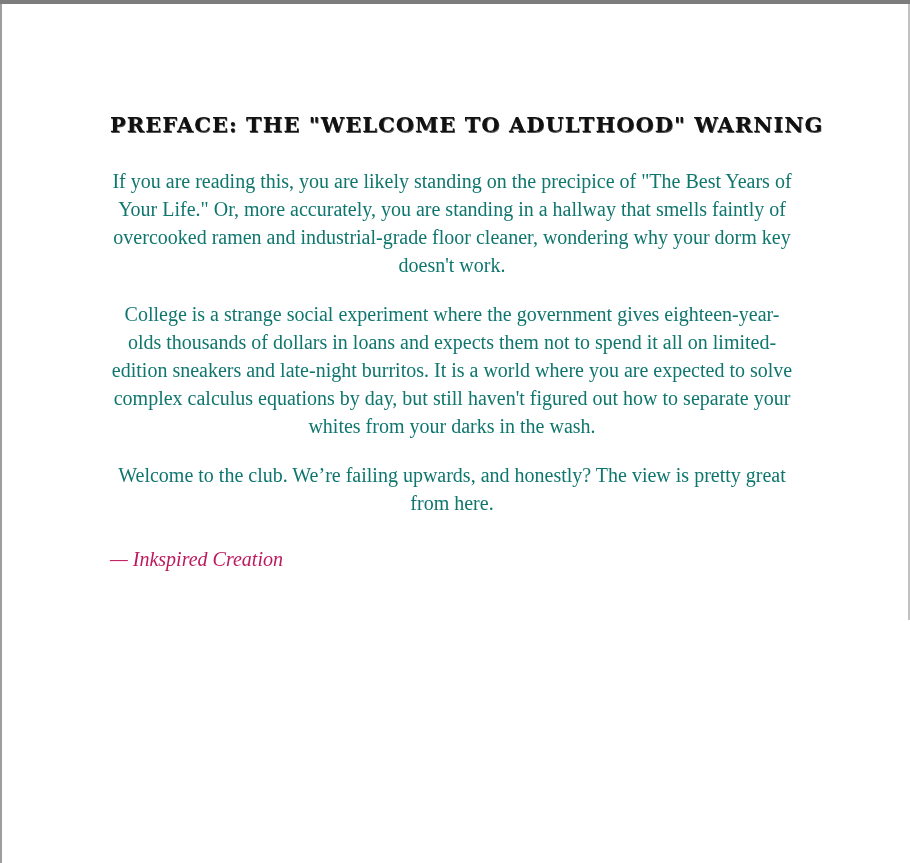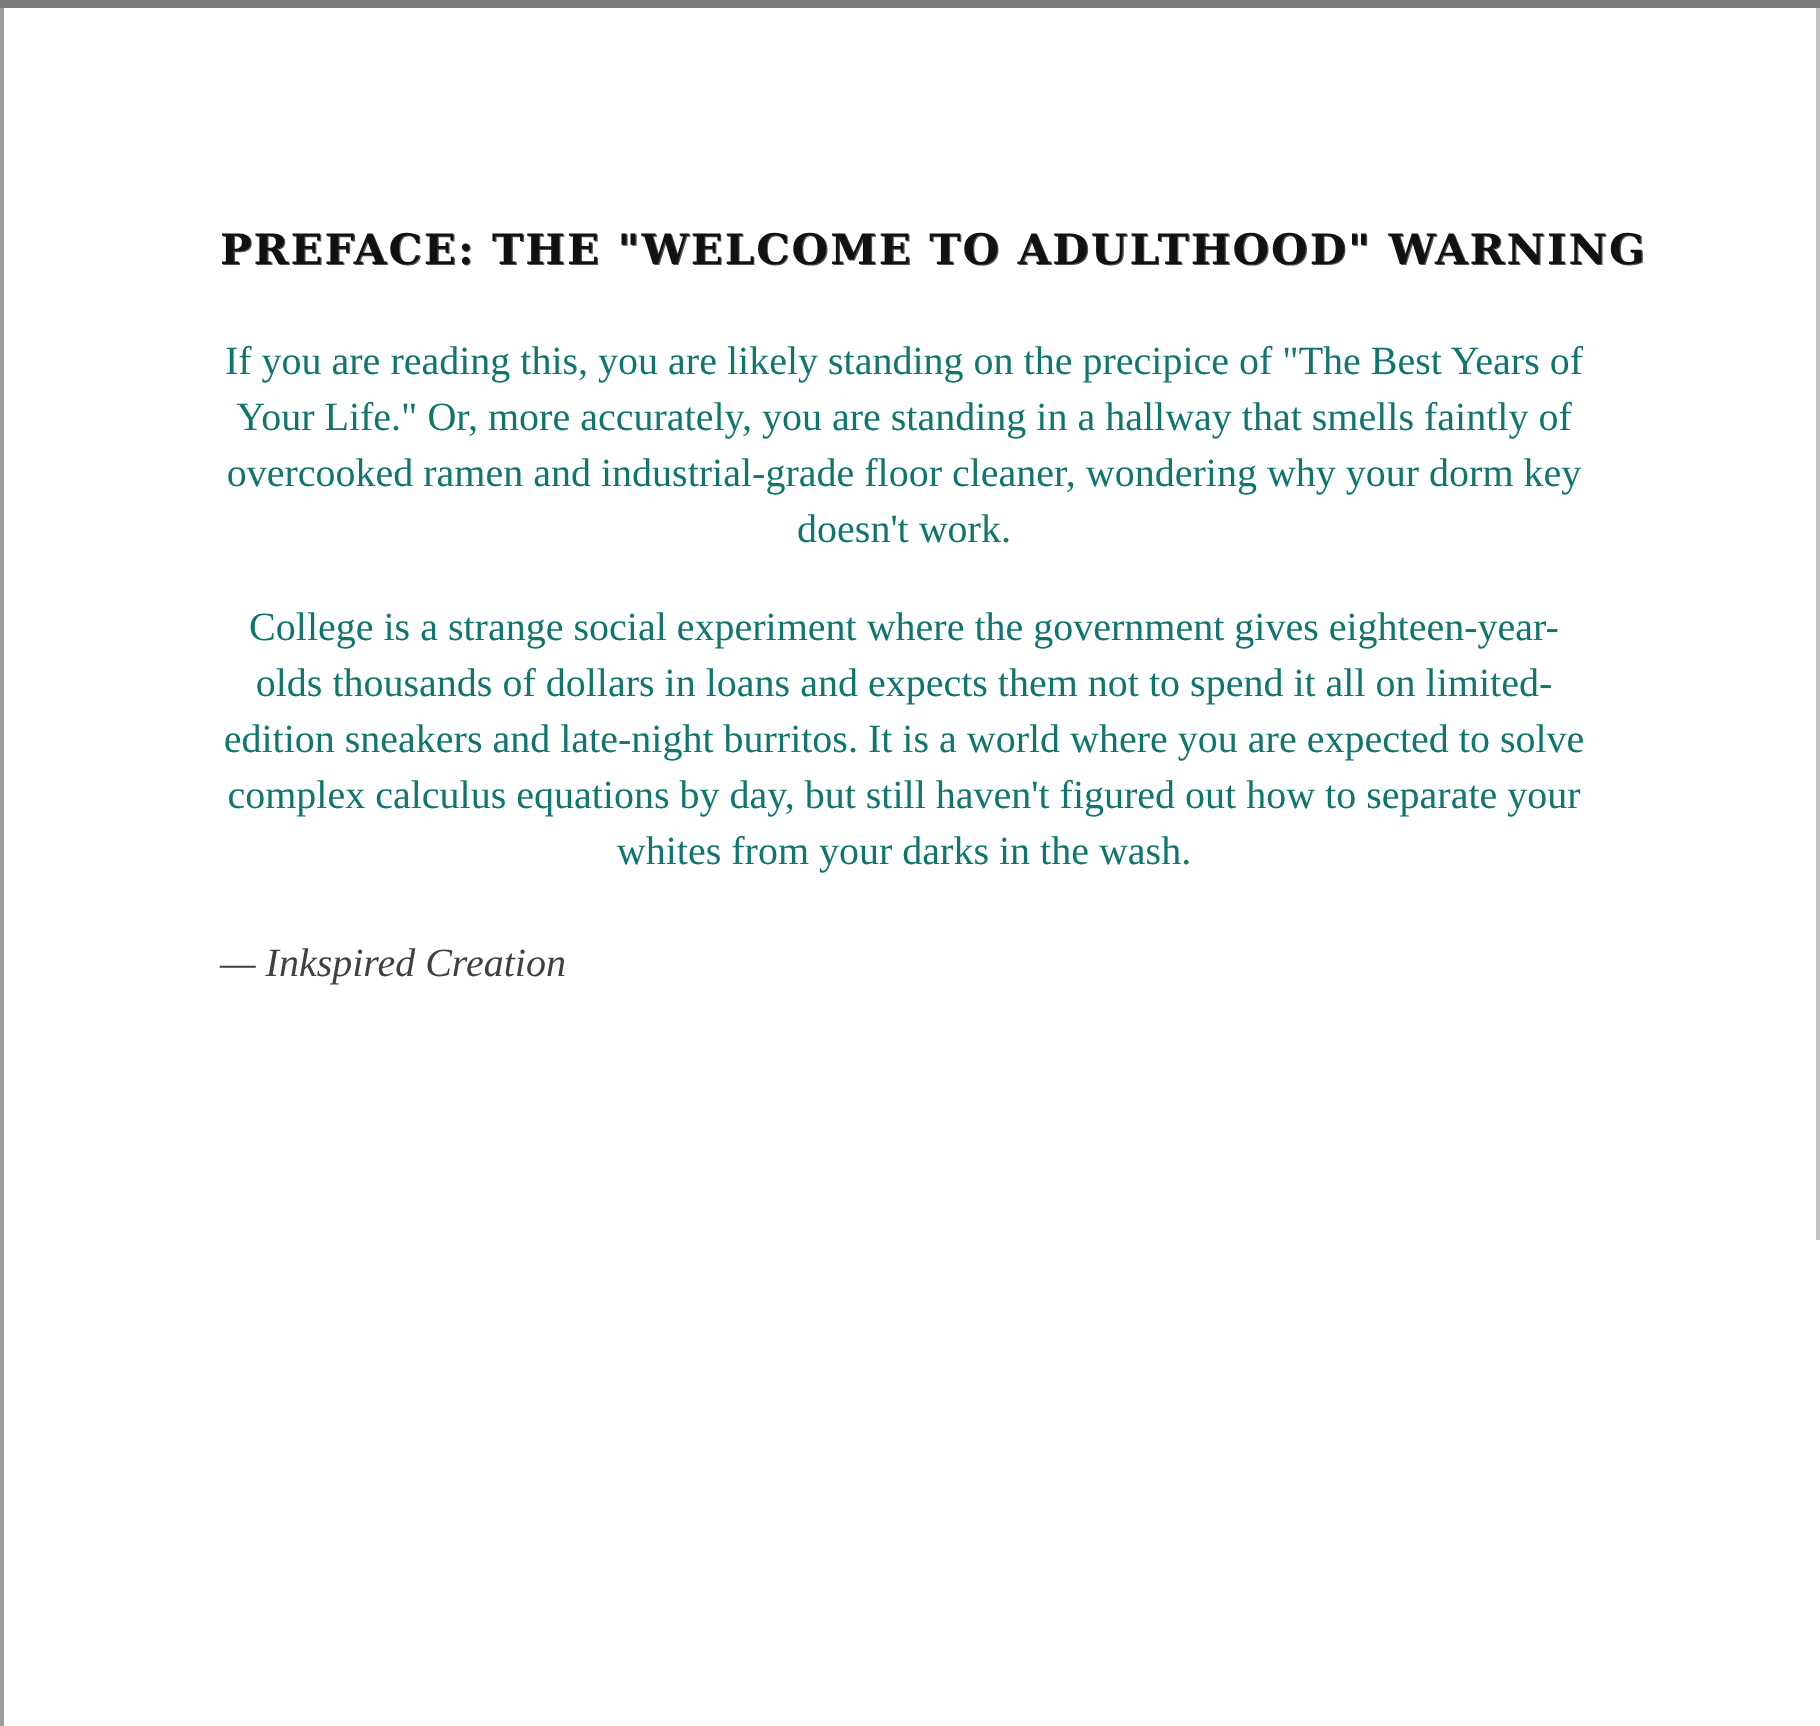--- a/index.html
+++ b/index.html
@@ -59,35 +59,36 @@
     font-size: 20px;
     line-height: 28px;
     color: #0f766e;
     text-align: center;
   }
   p.signature {
     margin: 28px 0 0 0;
     font-size: 20px;
     line-height: 28px;
     font-style: italic;
-    color: #404040;
+    color: #be185d;
   }
 </style>
 </head>
 <body>
 
 <div class="page">
   <div class="top-bar"></div>
   <div class="left-rule"></div>
   <div class="right-rule"></div>
 
   <div class="content">
     <h1 class="preface-title">PREFACE: THE "WELCOME TO ADULTHOOD" WARNING</h1>
 
     <p class="body-para">If you are reading this, you are likely standing on the precipice of "The Best Years of Your Life." Or, more accurately, you are standing in a hallway that smells faintly of overcooked ramen and industrial-grade floor cleaner, wondering why your dorm key doesn't work.</p>
 
     <p class="body-para">College is a strange social experiment where the government gives eighteen-year-olds thousands of dollars in loans and expects them not to spend it all on limited-edition sneakers and late-night burritos. It is a world where you are expected to solve complex calculus equations by day, but still haven't figured out how to separate your whites from your darks in the wash.</p>
 
 
+    <p class="body-para">Welcome to the club. We’re failing upwards, and honestly? The view is pretty great from here.</p>
 
     <p class="signature">— Inkspired Creation</p>
   </div>
 </div>
 
 </body></html>

